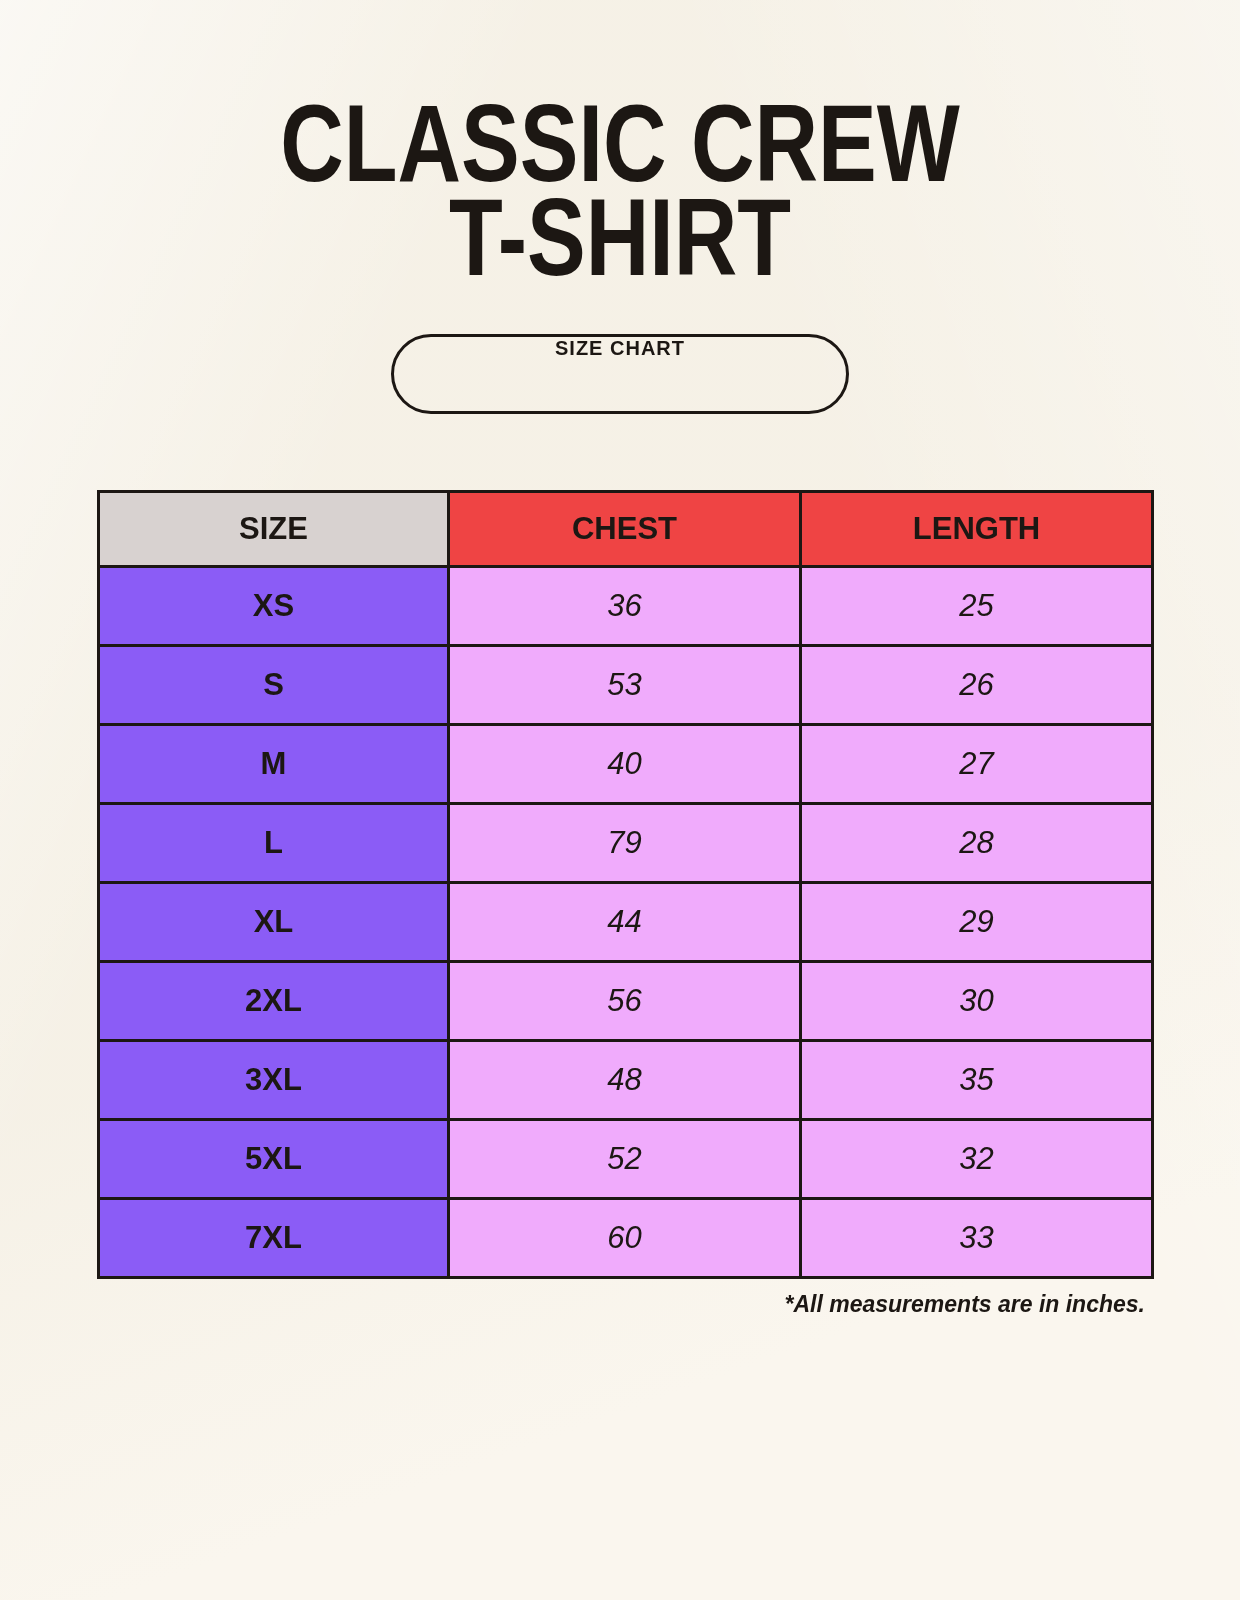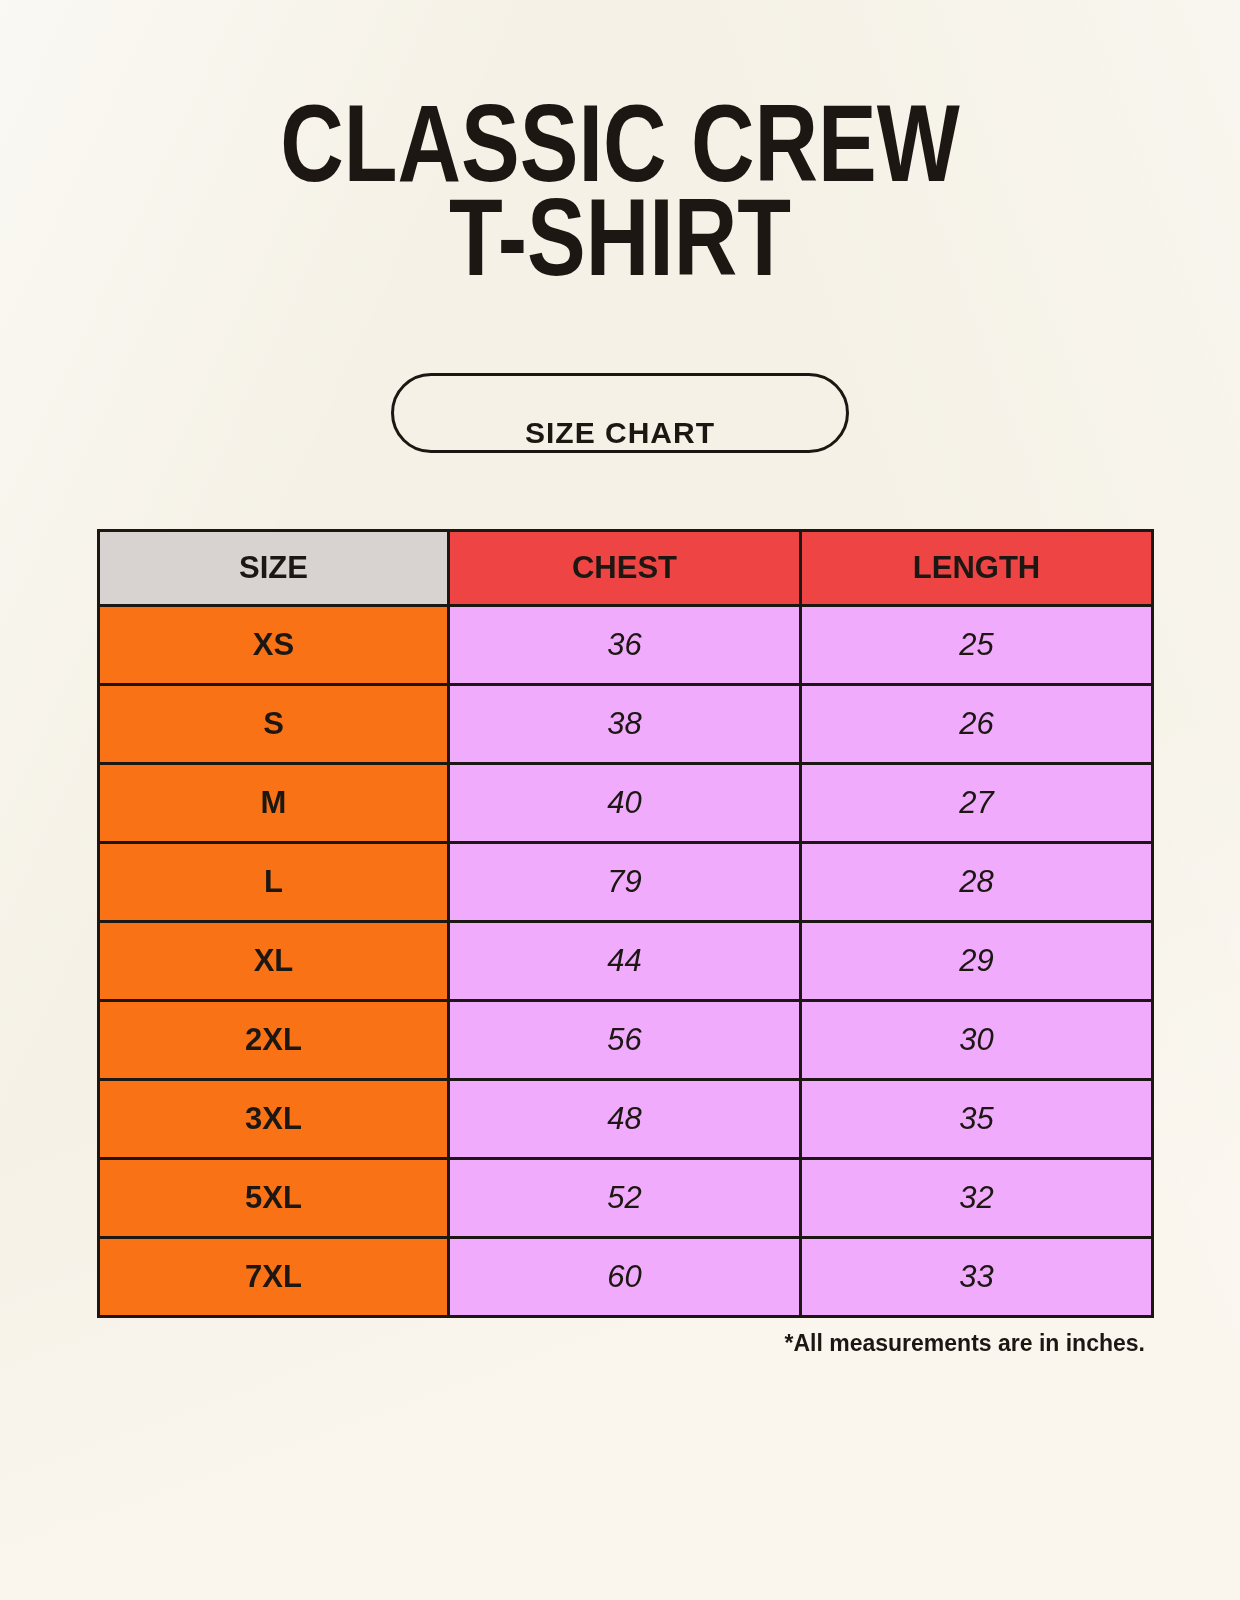--- a/index.html
+++ b/index.html
@@ -41,28 +41,28 @@
     letter-spacing: 0px;
     transform: scaleX(0.8);
     transform-origin: 50% 0;
     white-space: nowrap;
   }
 
   
   .pill {
     width: 458px;
     height: 80px;
-    margin: 90px auto 0 auto;
+    margin: 51px auto 0 auto;
     border: 3px solid #1c1713;
     border-radius: 42px;
     background: transparent;
     display: flex;
-    align-items: flex-end;
+    align-items: flex-start;
     justify-content: center;
-    font-size: 30px;
+    font-size: 20px;
     font-weight: bold;
     letter-spacing: 1px;
     cursor: pointer;
   }
 
   
   .table-wrap {
     margin: 76px 0 0 97px;
     width: 1054px;
   }
@@ -78,31 +78,32 @@
     text-align: center;
     vertical-align: middle;
     font-size: 31px;
   }
 
   thead th { height: 75px; font-weight: bold; margin-top: 13px; }
   tbody td { height: 79px; }
 
   th.col-size  { background: #d8d2d0; }
   th.col-meas  { background: #ef4444; }
-  td.size-cell { background: #f97316; font-weight: bold; }
+  td.size-cell { background: #8b5cf6; font-weight: bold; }
   td.num-cell  { background: #f0abfc; font-weight: normal; font-style: italic; }
 
   
   .footnote {
     width: 1054px;
     margin: 12px 0 0 97px;
     text-align: right;
     font-size: 23px;
     font-weight: bold;
     padding-right: 6px;
+    font-style: italic;
   }
 </style>
 </head>
 <body>
 
 <div class="content">
 
   <h1 class="title">
     <div>CLASSIC CREW</div>
     <div>T-SHIRT</div>
@@ -127,21 +128,21 @@
         </tr>
       </thead>
       <tbody>
         <tr>
           <td class="size-cell">XS</td>
           <td class="num-cell">36</td>
           <td class="num-cell">25</td>
         </tr>
         <tr>
           <td class="size-cell">S</td>
-          <td class="num-cell">38</td>
+          <td class="num-cell">53</td>
           <td class="num-cell">26</td>
         </tr>
         <tr>
           <td class="size-cell">M</td>
           <td class="num-cell">40</td>
           <td class="num-cell">27</td>
         </tr>
         <tr>
           <td class="size-cell">L</td>
           <td class="num-cell">79</td>

